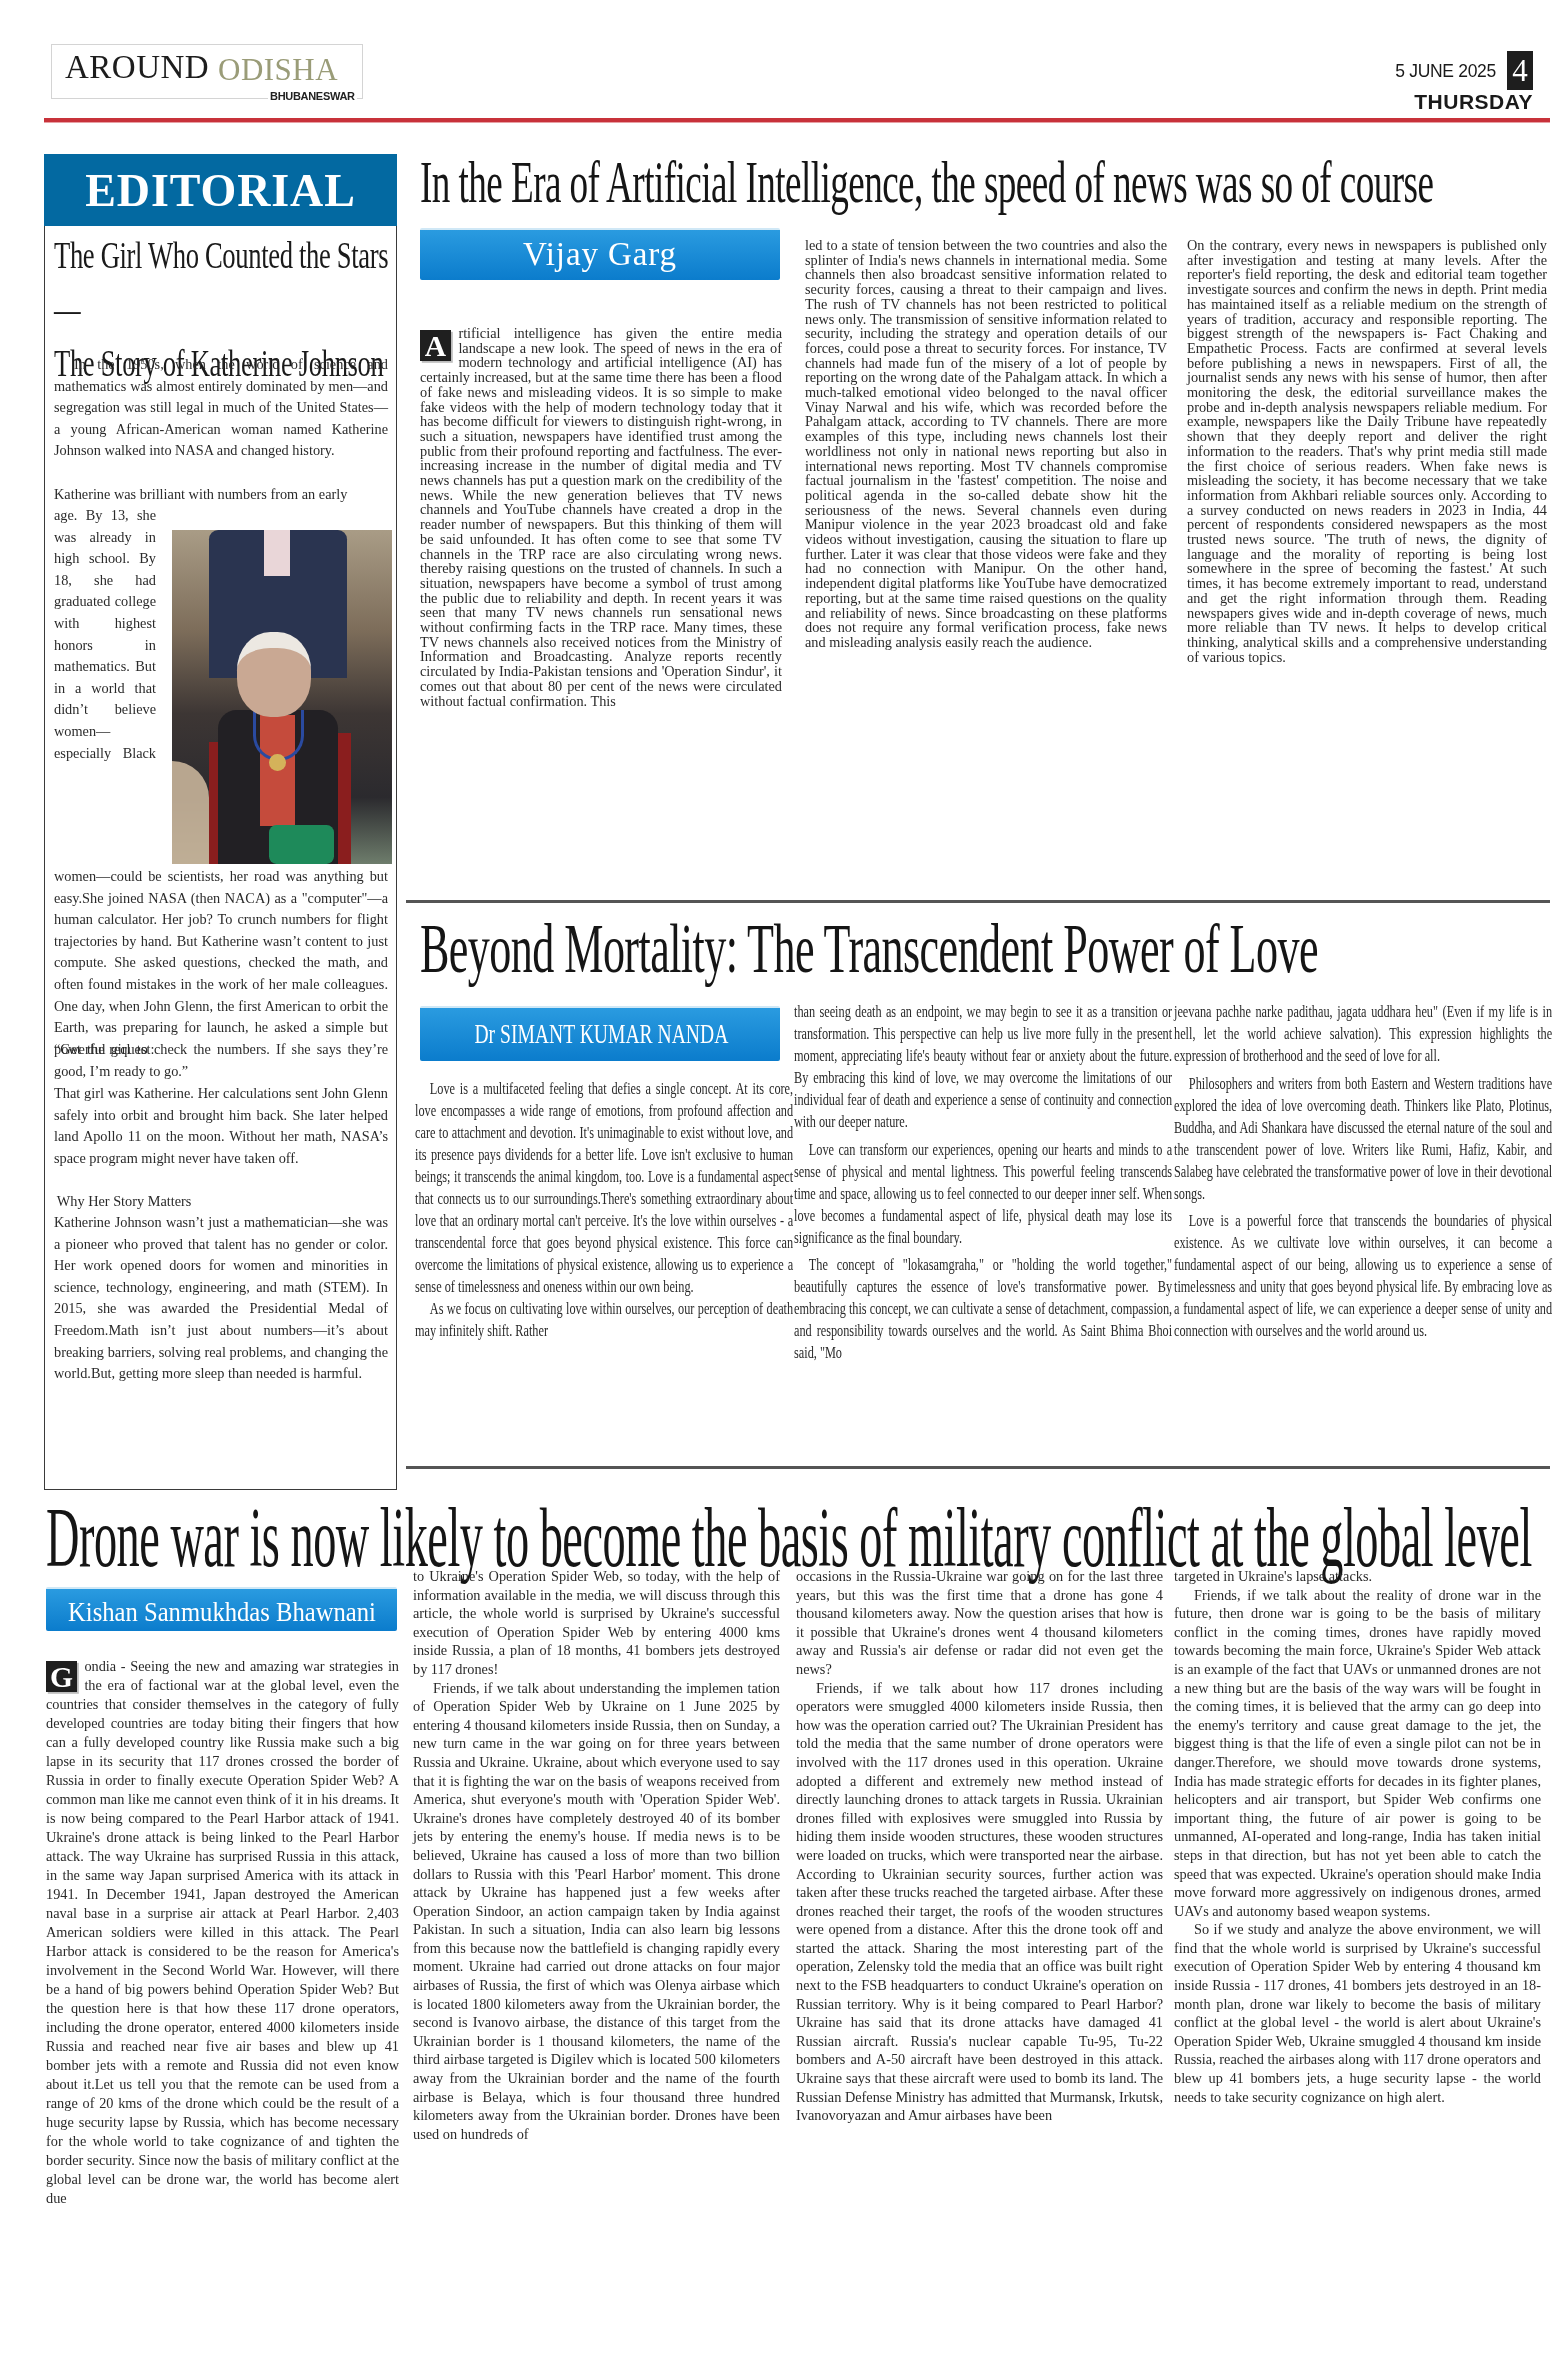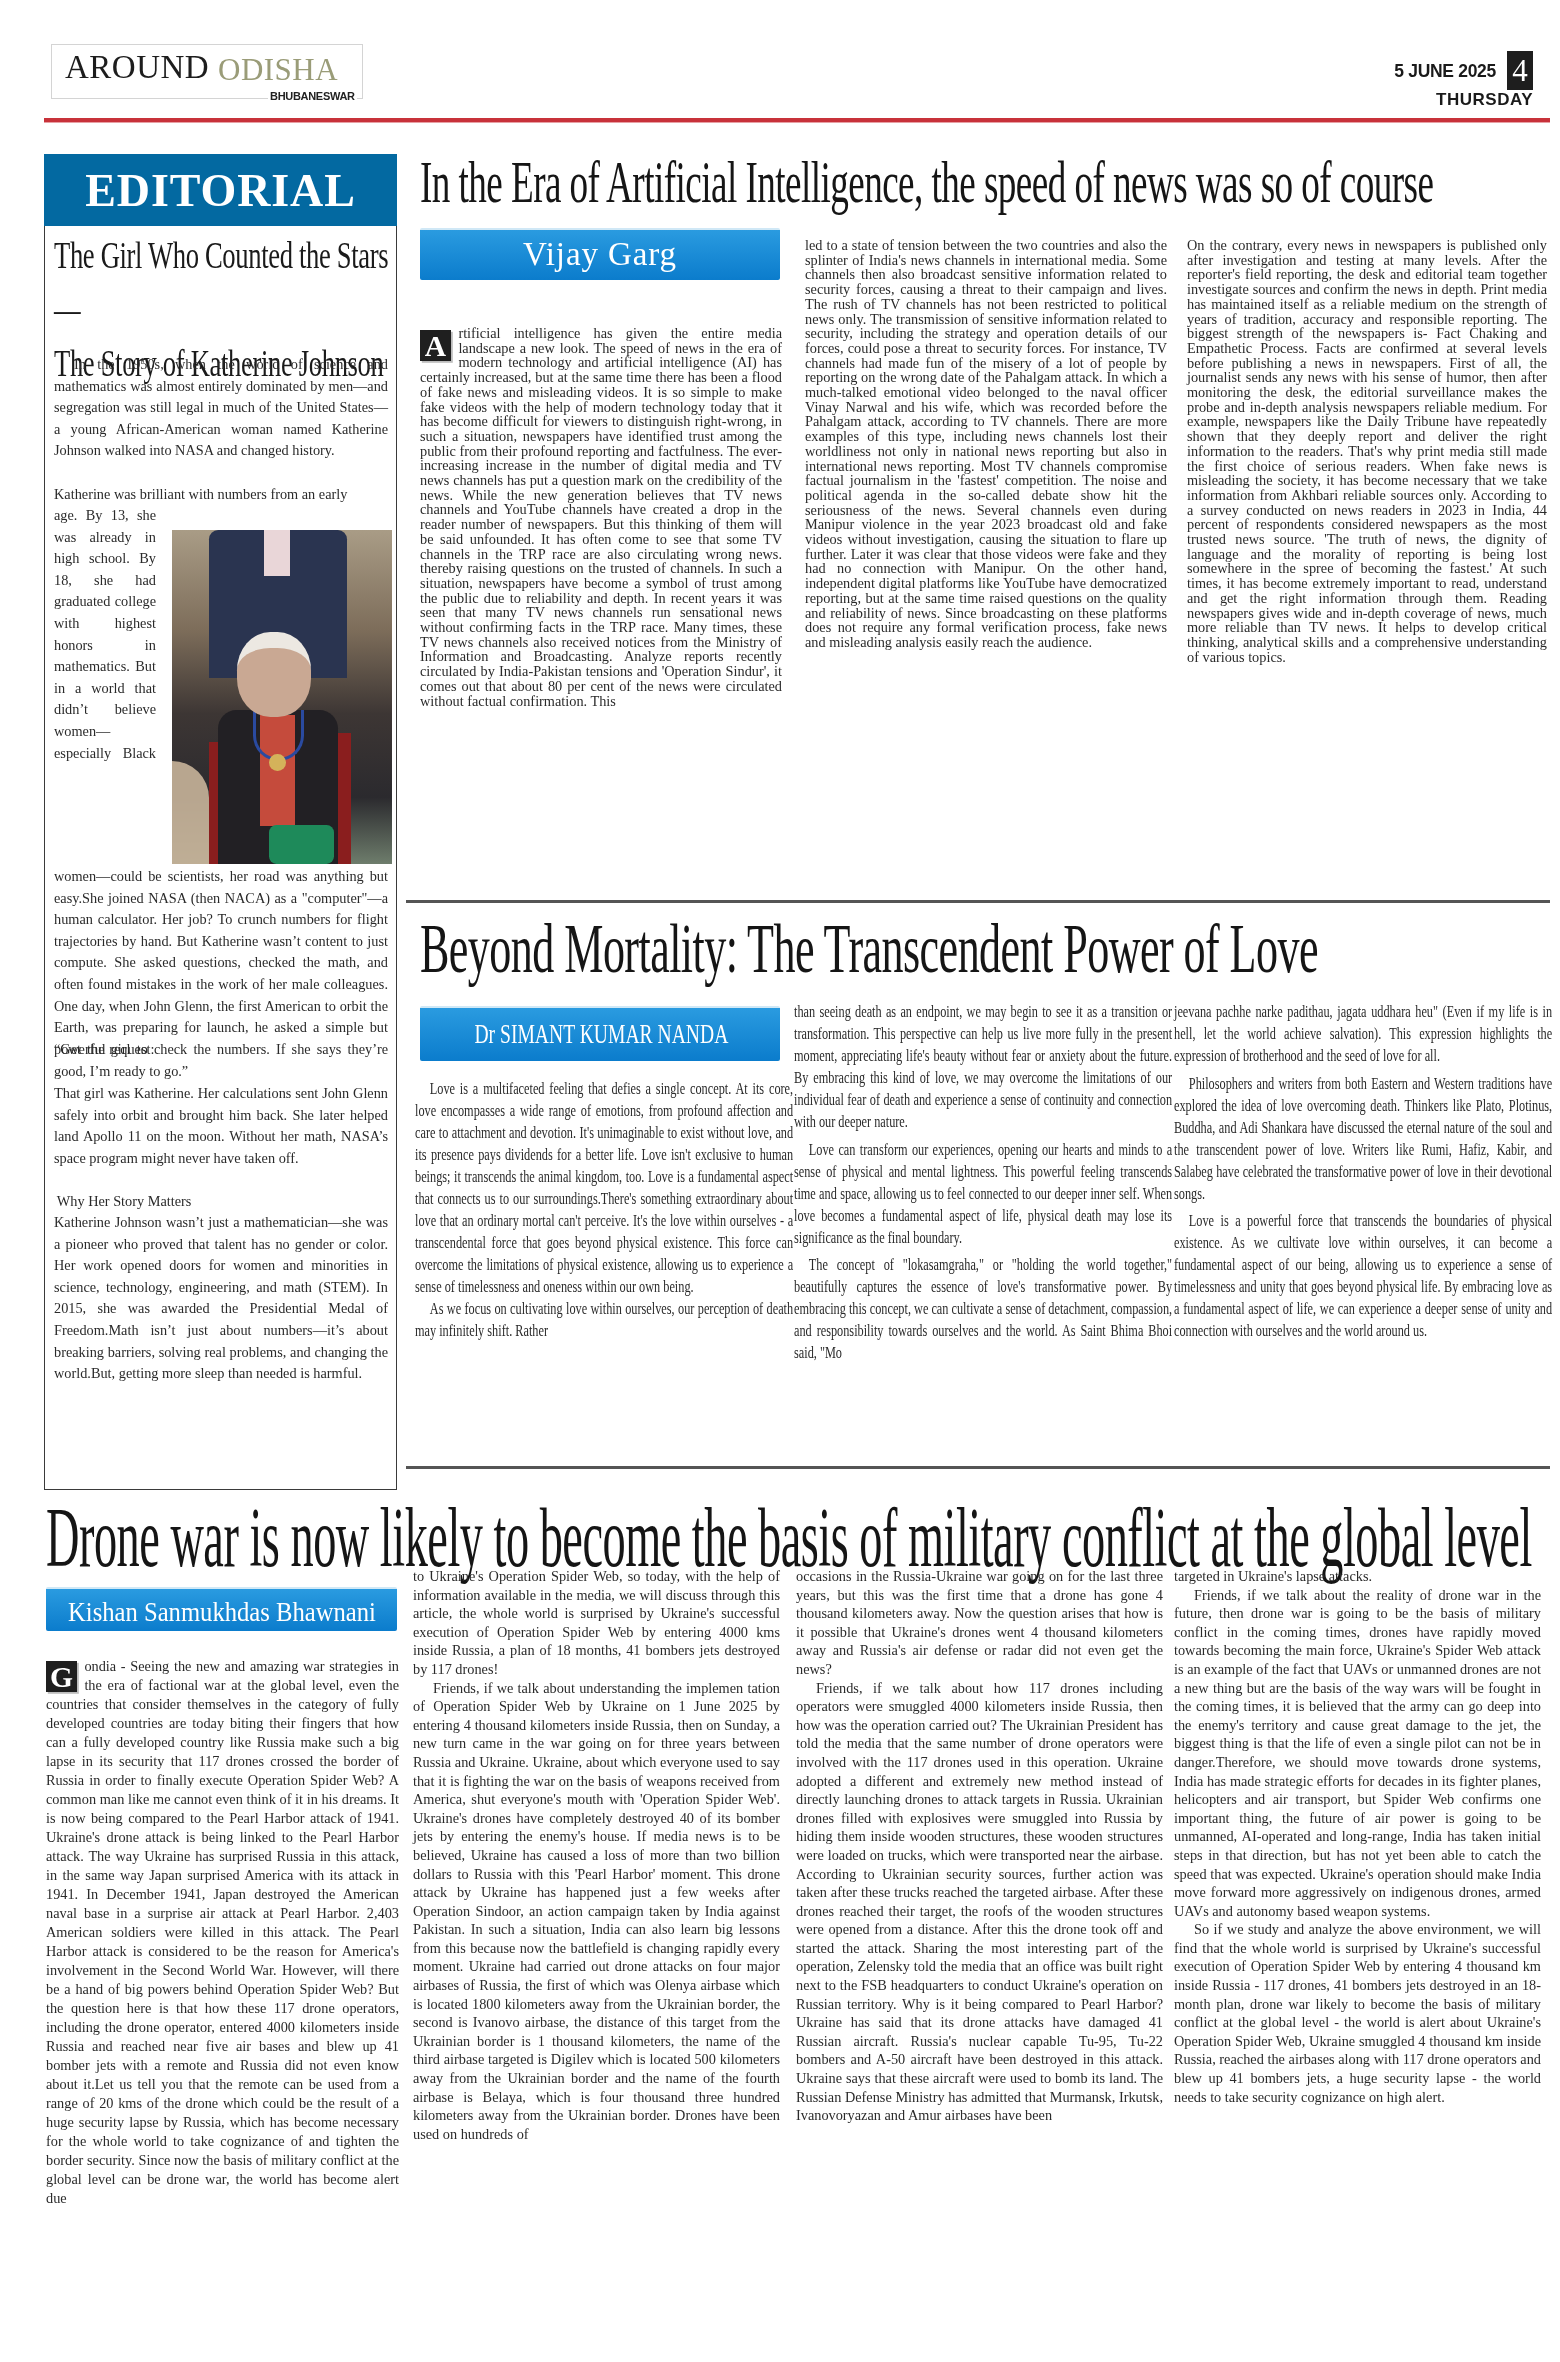--- a/index.html
+++ b/index.html
@@ -5,23 +5,23 @@
   * { box-sizing: border-box; margin: 0; padding: 0; }
   html, body { width: 1561px; height: 2363px; background: #ffffff; overflow: hidden; }
   body { position: relative; font-family: "Liberation Serif", "DejaVu Serif", serif; color: #222; }
   .abs { position: absolute; }
 
   
   .logo-box { left: 51px; top: 44px; width: 312px; height: 55px; border: 1.8px solid #d4d4d4; background: #fff; }
   .logo-around { position: absolute; left: 13px; top: 3.7px; font-family: "Liberation Serif", serif; font-size: 33px; letter-spacing: 0.5px; color: #1d1d1d; }
   .logo-odisha { position: absolute; left: 166px; top: 7.4px; font-family: "Liberation Serif", serif; font-size: 31px; color: #9a9c78; letter-spacing: 0.5px; }
   .logo-city { position: absolute; right: 5.5px; bottom: -3.7px; background: #fff; padding: 0 1.8px; font-family: "Liberation Sans", sans-serif; font-weight: bold; font-size: 11px; color: #222; letter-spacing: -0.3px; }
-  .date { right: 65px; top: 61px; font-family: "Liberation Sans", sans-serif; font-weight: bold; font-size: 17.5px; color: #1a1a1a; letter-spacing: -0.3px; }
+  .date { right: 65px; top: 61px; font-family: "Liberation Sans", sans-serif; font-weight: normal; font-size: 17.5px; color: #1a1a1a; letter-spacing: -0.3px; }
   .page-no { right: 28px; top: 51px; width: 26px; height: 39px; background: #1e1e1e; color: #fff; font-family: "Liberation Serif", serif; font-size: 31px; line-height: 39px; text-align: center; }
-  .day { right: 28px; top: 90px; font-family: "Liberation Sans", sans-serif; font-weight: bold; font-size: 17px; color: #1a1a1a; letter-spacing: 0.5px; }
+  .day { right: 28px; top: 90px; font-family: "Liberation Sans", sans-serif; font-weight: bold; font-size: 21px; color: #1a1a1a; letter-spacing: 0.5px; }
   .red-rule { left: 44px; top: 118px; width: 1506px; height: 4.6px; background: #c8323a; border-bottom: 0.9px solid #e8a0a4; }
 
   
   .editorial-box { left: 44px; top: 154px; width: 353px; height: 1336px; border: 1.8px solid #3a3a3a; }
   .editorial-band { left: 44px; top: 154px; width: 353px; height: 72px; background: #0369a1; color: #fff; font-family: "Liberation Serif", serif; font-weight: bold; font-size: 46px; text-align: center; line-height: 74px; letter-spacing: 0.9px; }
   .ed-title { left: 54px; top: 229px; width: 340px; font-family: "Liberation Serif", serif; font-size: 37px; line-height: 54px; color: #1a1a1a; transform: scaleX(0.72); transform-origin: left top; width: 472px; letter-spacing: -0.5px; }
   .ed-text { left: 54px; width: 334px; font-size: 14.3px; line-height: 21.6px; text-align: justify; color: #2a2a2a; }
   .ed-narrow { left: 54px; width: 102px; font-size: 14.3px; line-height: 21.6px; text-align: justify; text-align-last: justify; color: #2a2a2a; }
   .ed-photo { left: 172px; top: 530px; width: 220px; height: 334px; background: linear-gradient(180deg, #a99c86 0%, #7d6d5a 30%, #3d3634 55%, #2b2a2e 80%, #6e7d6c 100%); overflow: hidden; }
   .photo-man { position: absolute; left: 37px; top: 0; width: 138px; height: 148px; background: #2a3450; border-radius: 9.2px 9.2px 0 0; }

